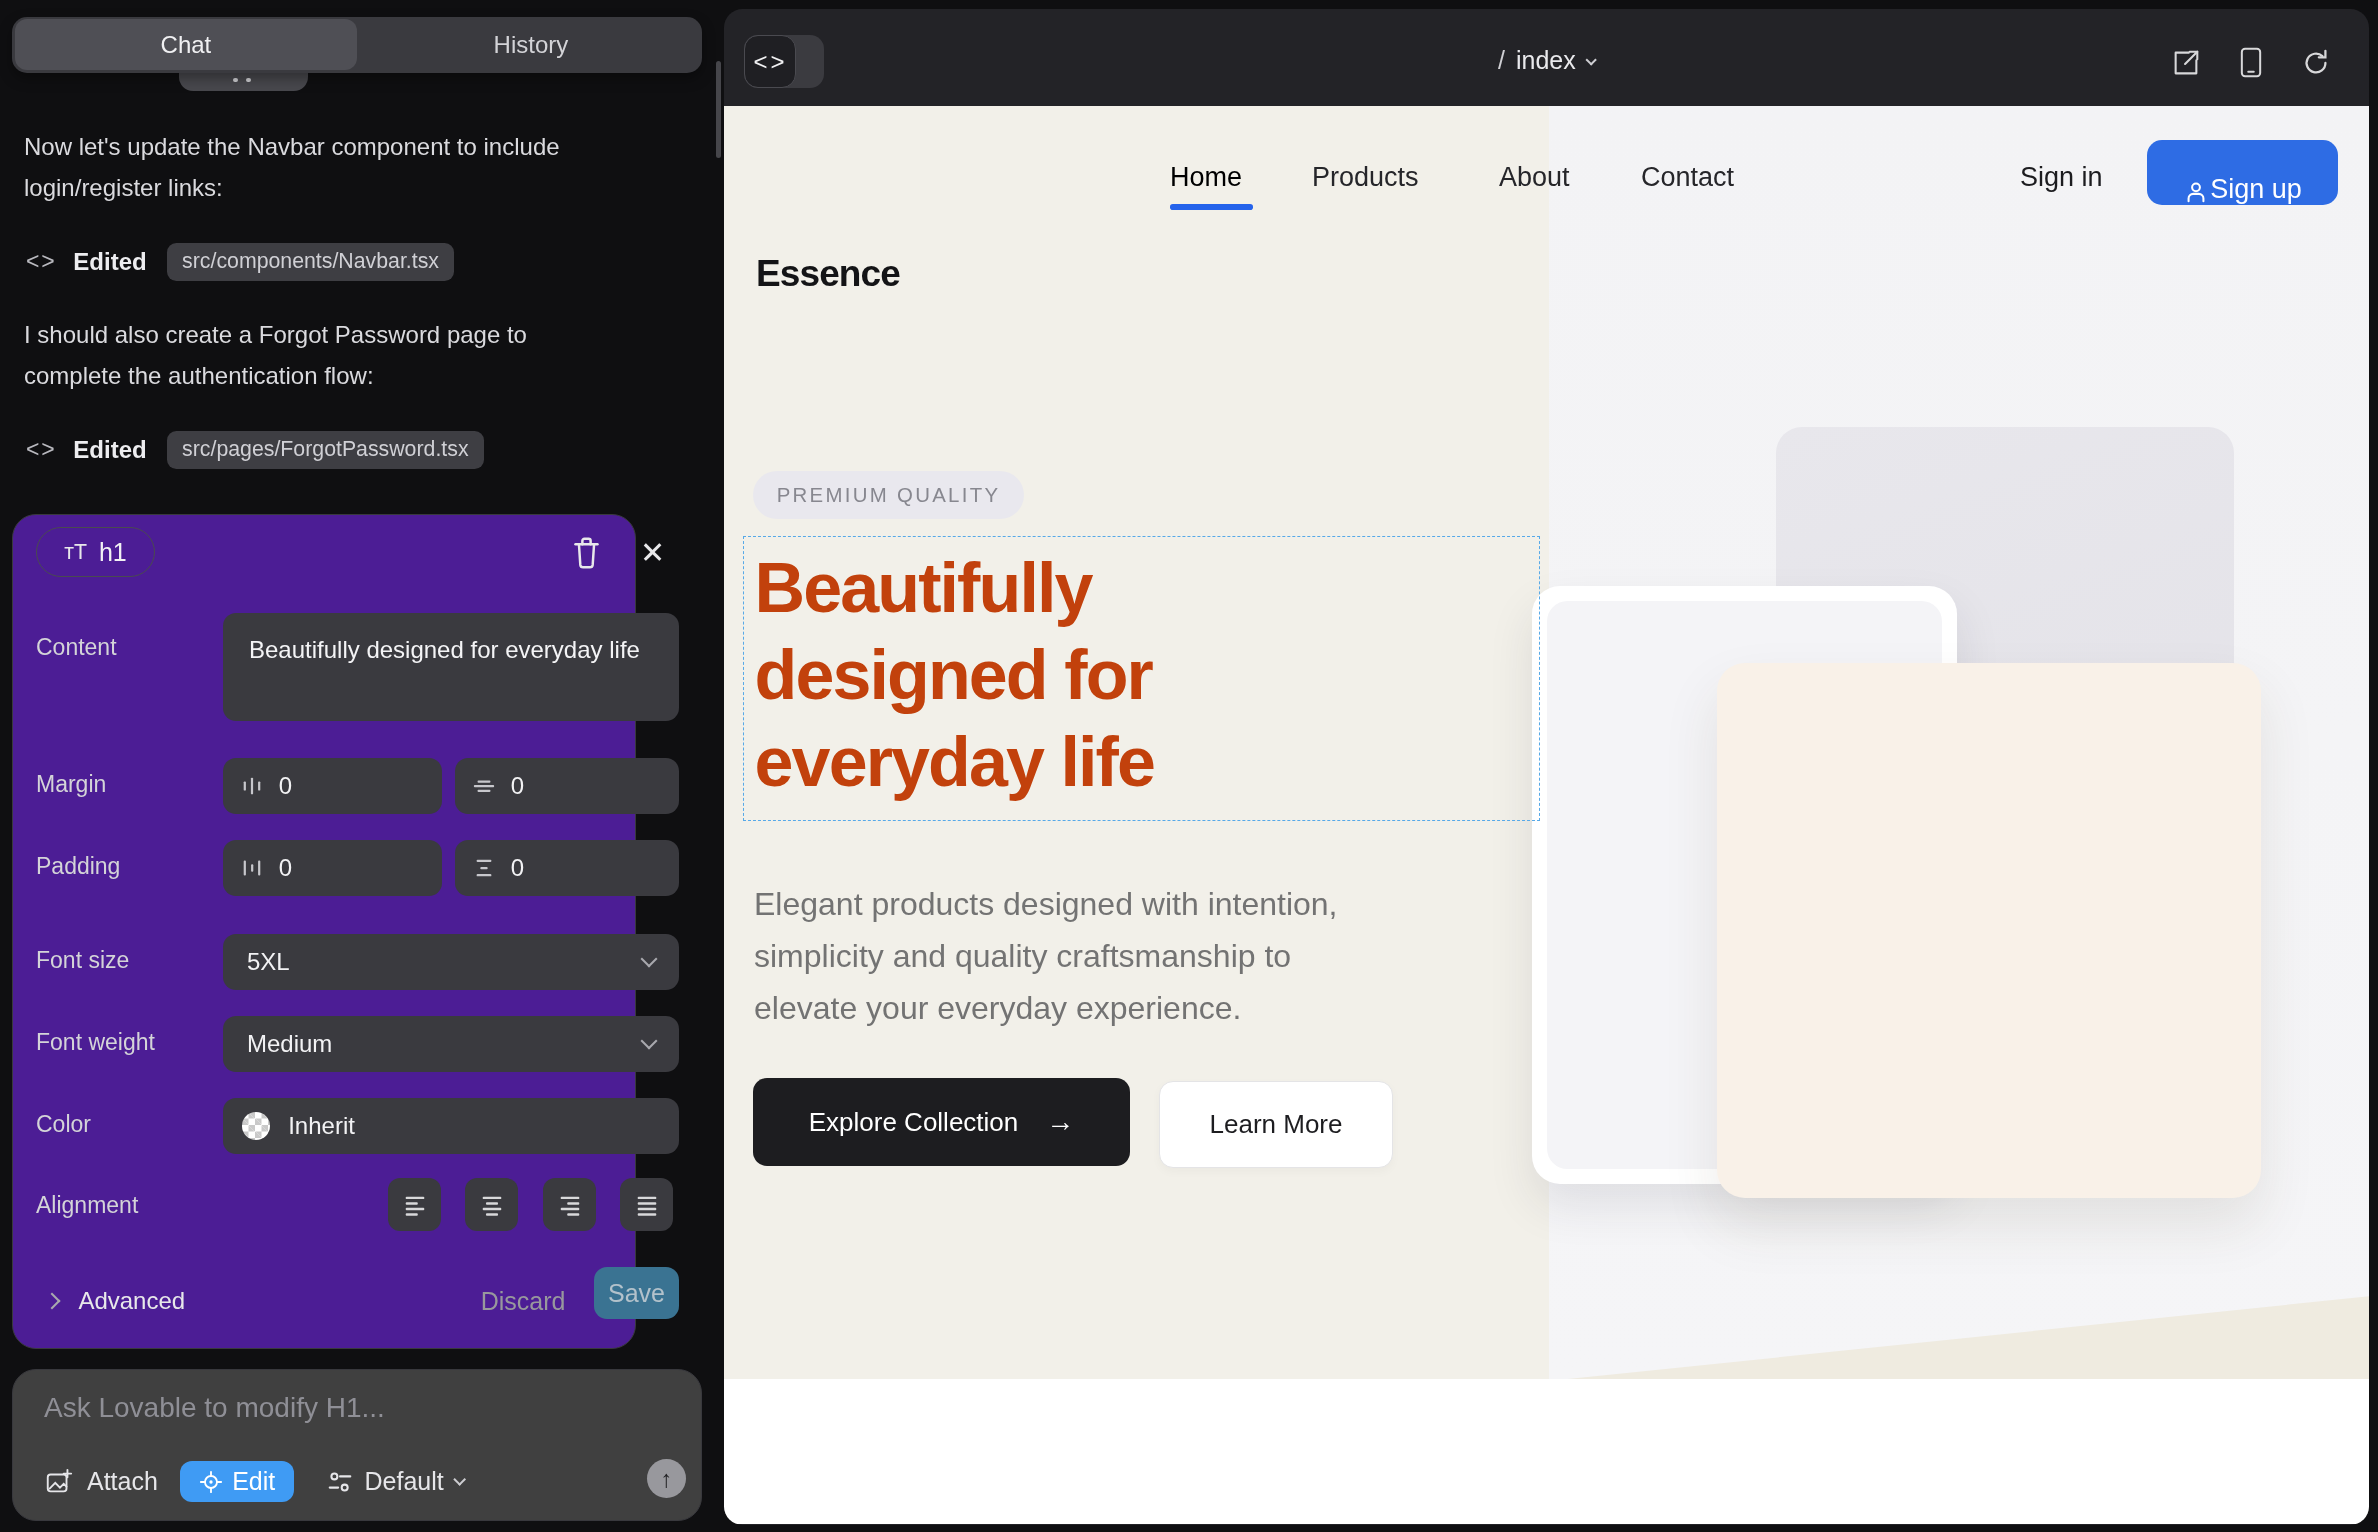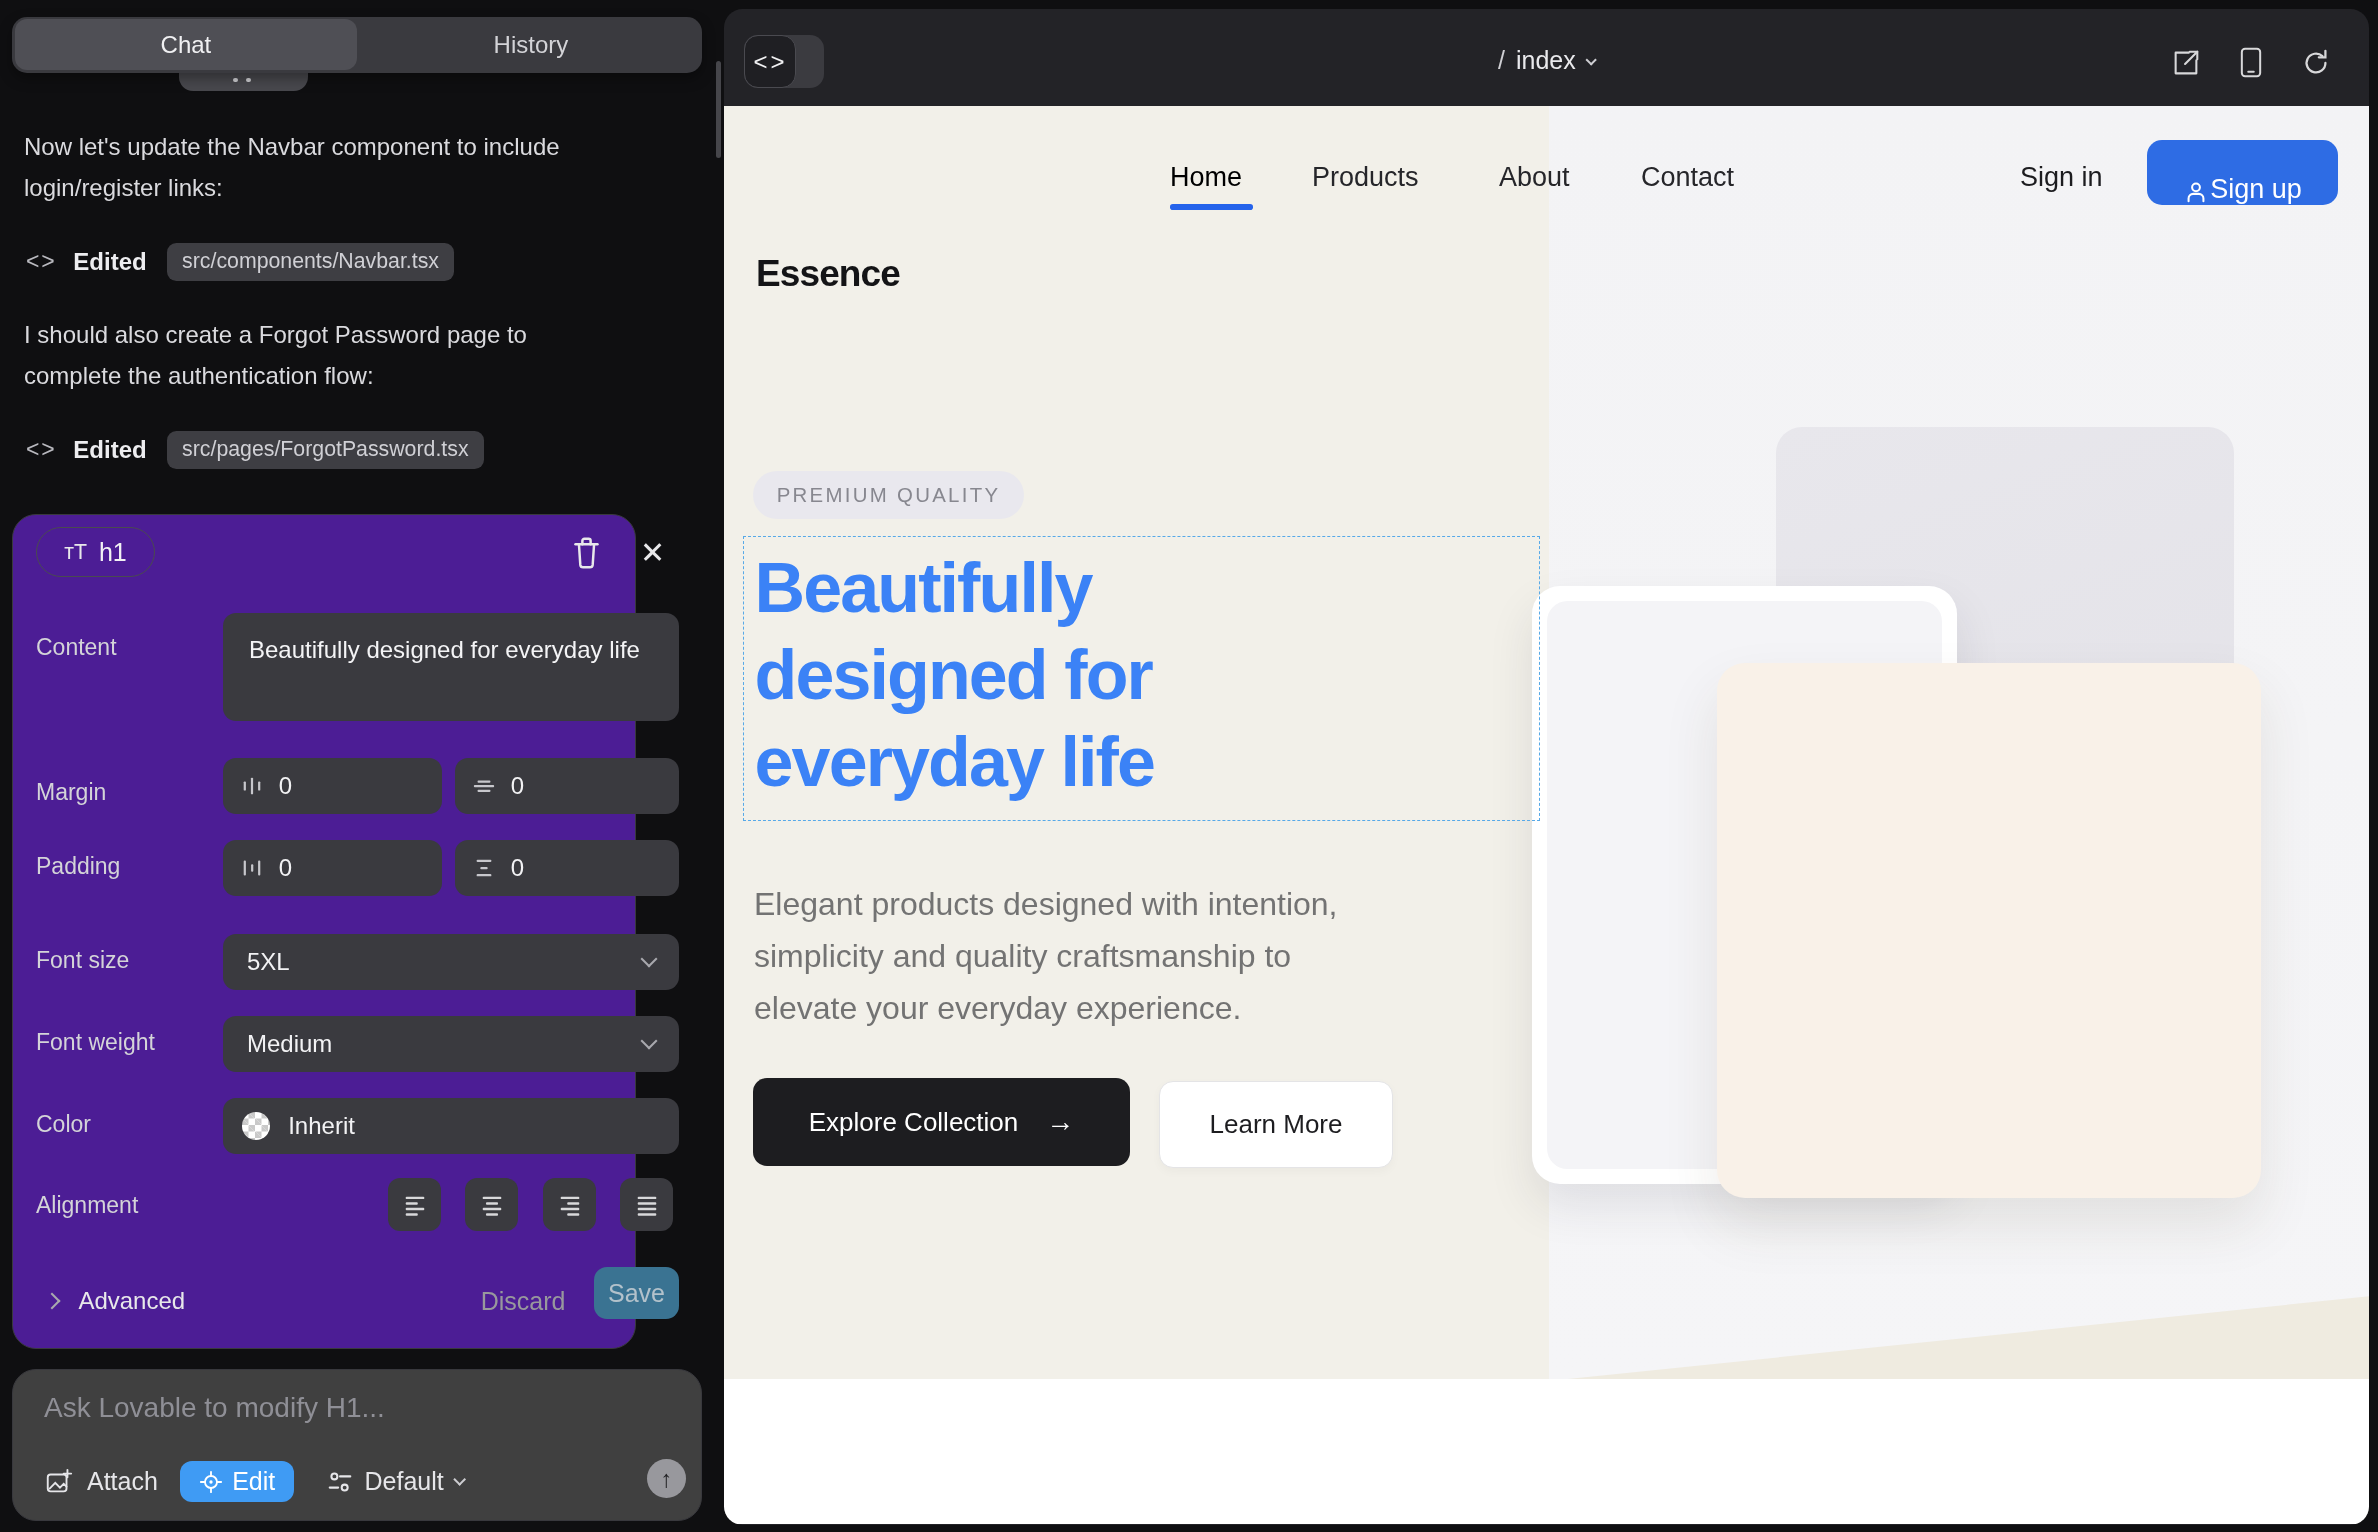--- a/index.html
+++ b/index.html
@@ -88,21 +88,21 @@
   .logo { left:32px; top:147px; font-size:37px; font-weight:bold; color:#141416; letter-spacing:-0.9px; }
   .nav-link { top:56px; font-size:27px; color:#26262a; }
   .nav-home { left:446px; color:#000000; }
   .nav-products { left:588px; } .nav-about { left:775px; } .nav-contact { left:917px; }
   .nav-underline { left:446px; top:98px; width:83px; height:5.6px; background:#2563eb; border-radius:2.8px; }
   .sign-in { left:1296px; top:56px; font-size:27px; color:#1c1c1f; }
   .signup-btn { left:1423px; top:34px; width:191px; height:65px; background:#2e6ce4; border-radius:15px; display:flex; align-items:flex-end; justify-content:center; gap:1px; color:#ffffff; font-size:27px; }
 
   .hero-badge { left:29px; top:365px; width:271px; height:48px; background:#e9e8ee; border-radius:24px; display:flex; align-items:center; justify-content:center; font-size:20.4px; letter-spacing:2.3px; color:#87878f; }
   .dashed-box { left:18.6px; top:430px; width:797px; height:285px; border:1.9px dashed #57a9e8; }
-  .hero-heading { left:11px; top:7.4px; font-size:70px; line-height:87px; font-weight:600; letter-spacing:-1.9px; color:#3b82f6; }
+  .hero-heading { left:11px; top:7.4px; font-size:70px; line-height:87px; font-weight:600; letter-spacing:-1.9px; color:#c2410c; }
   .hero-desc { left:30px; top:772px; font-size:32px; line-height:52px; color:#737373; }
   .cta-primary { left:29px; top:972px; width:377px; height:88px; background:#1d1d20; border-radius:14px; display:flex; align-items:center; justify-content:center; gap:28px; color:#ffffff; font-size:26px; }
   .cta-arrow { font-size:28px; }
   .cta-secondary { left:435px; top:975px; width:234px; height:87px; background:#ffffff; border:1.4px solid #e4e4e6; border-radius:14px; display:flex; align-items:center; justify-content:center; color:#1d1d20; font-size:26px; box-shadow:0 3.7px 9.3px rgba(0,0,0,.03); }
 
   svg { display:block; }
 </style>
 </head>
 <body>
 
@@ -150,21 +150,21 @@
         </g>
       </svg>
     </div>
     <div class="abs icon-btn close-btn">✕</div>
 
     <div class="abs f-label" style="top:119px">Content</div>
     <div class="abs f-box content-box">
       <div class="content-text">Beautifully designed for everyday life</div>
     </div>
 
-    <div class="abs f-label" style="top:264px">Margin</div>
+    <div class="abs f-label" style="top:256px">Margin</div>
     <div class="abs f-box num-box mx">
       <svg width="24" height="24" viewBox="0 0 26 26">
         <g fill="#c7c7cc">
             <rect x="4" y="8" width="2.4" height="10" rx="1"></rect>
             <rect x="11.8" y="4" width="2.4" height="18" rx="1"></rect>
             <rect x="19.6" y="8" width="2.4" height="10" rx="1"></rect>
           </g>
       </svg>
       <span class="num-val">0</span>
     </div>

